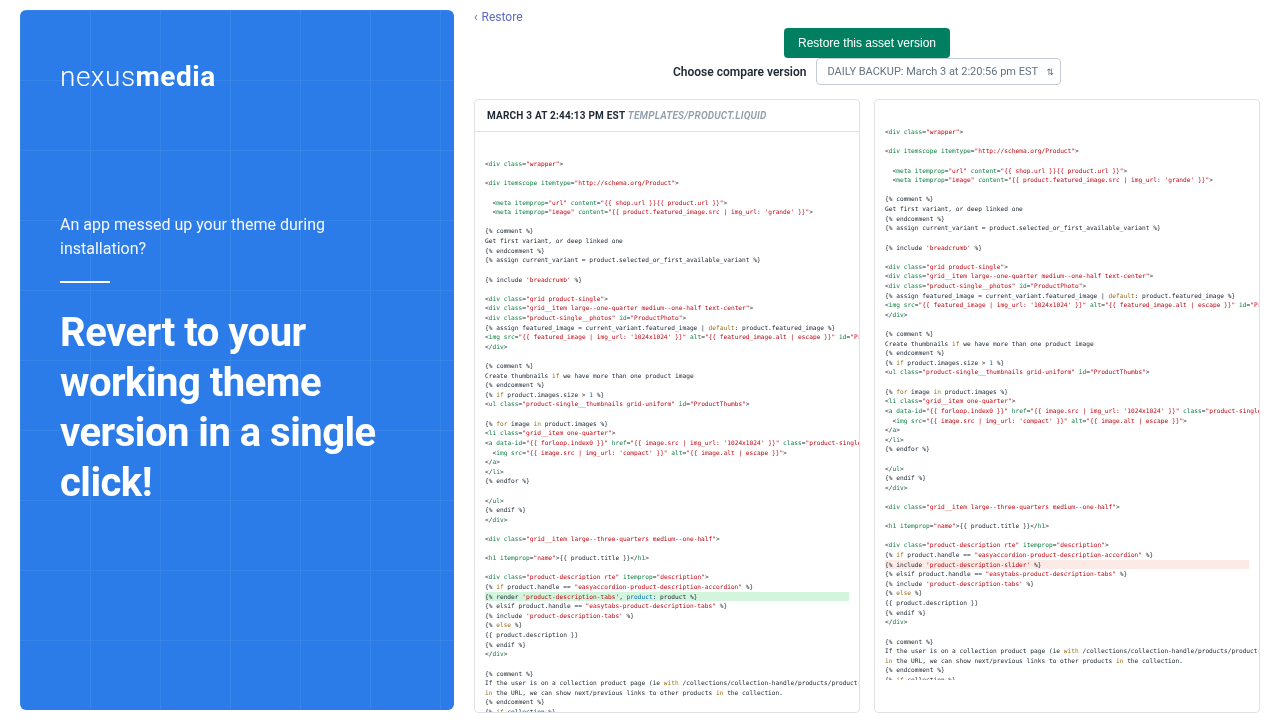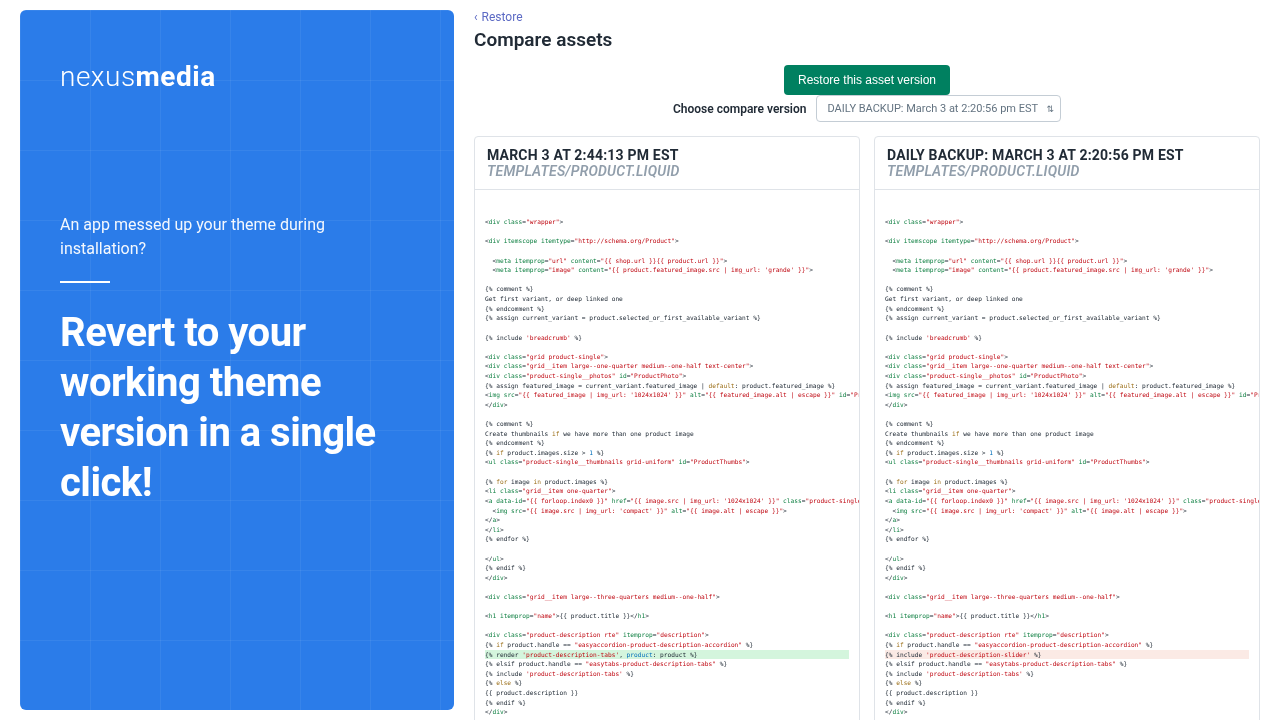--- a/index.html
+++ b/index.html
@@ -14,21 +14,21 @@
 .back { font-size: 12px; color: #5c6ac4; cursor: pointer; display: flex; align-items: center; gap: 4px; margin-bottom: 4px; }
 .title { font-size: 19px; font-weight: 600; color: #212b36; margin-bottom: 14px; }
 .toolbar { display: flex; justify-content: space-between; align-items: center; margin-bottom: 14px; flex-direction: column; }
 .btn-primary { background: #008060; color: #fff; border: none; padding: 8px 14px; border-radius: 4px; font-size: 12px; font-weight: 500; cursor: pointer; }
 .right-controls { display: flex; align-items: center; gap: 10px; }
 .label { font-size: 12px; font-weight: 600; color: #212b36; }
 .select { border: 1px solid #c4cdd5; border-radius: 4px; padding: 6px 22px 6px 10px; font-size: 11px; color: #637381; background: #fff; position: relative; }
 .select::after { content: '⇅'; position: absolute; right: 6px; top: 50%; transform: translateY(-50%); font-size: 9px; color: #637381; }
 .panes { display: flex; gap: 14px; }
 .pane { flex: 1; border: 1px solid #dfe3e8; border-radius: 4px; background: #fff; overflow: hidden; }
-.pane-header { padding: 10px 12px; border-bottom: 1px solid #dfe3e8; font-size: 14px; font-weight: 700; color: #212b36; letter-spacing: 0.2px; }
+.pane-header { padding: 10px 12px; border-bottom: 1px solid #dfe3e8; font-size: 10px; font-weight: 700; color: #212b36; letter-spacing: 0.2px; }
 .pane-header .path { color: #919eab; font-weight: 600; font-style: italic; }
 .code { padding: 8px 10px; font-family: 'Menlo', 'Consolas', monospace; font-size: 6.2px; line-height: 1.55; color: #212b36; white-space: pre; overflow: hidden; height: 580px; }
 .c-gray { color: #919eab; }
 .c-red { color: #bf0711; }
 .c-green { color: #108043; }
 .c-cyan { color: #006fbb; }
 .c-tag { color: #108043; }
 .c-kw { color: #9c6f19; }
 .hl-add { background: #d4f5dd; display: inline-block; width: 100%; }
 .hl-del { background: #fbeae5; display: inline-block; width: 100%; }
@@ -43,21 +43,20 @@
   <div class="sub">An app messed up your theme during installation?</div>
   <div class="divider"></div>
   <div class="headline">Revert to your working theme version in a single click!</div>
 </div>
 
 <div class="app">
   <div class="back">
     <span>‹</span>
     <span>Restore</span>
   </div>
-  <div class="title">Compare assets</div>
   <div class="toolbar">
     <button class="btn-primary">Restore this asset version</button>
     <div class="right-controls">
       <span class="label">Choose compare version</span>
       <div class="select">DAILY BACKUP: March 3 at 2:20:56 pm EST</div>
     </div>
   </div>
 
   <div class="panes">
     <div class="pane">
@@ -133,24 +132,20 @@
   &lt; =&gt;
   {{  | t | link_to: prev_url }}
   &lt;/&gt;
   {% endif %}
 
   {%  collection.next_product %}
   {% capture next_url %}{{ collection.next_product}}#content{% endcapture %}
   &lt; =&gt;</div>
     </div>
     <div class="pane">
-      <div class="pane-header">
-        <span>DAILY BACKUP: MARCH 3 AT 2:20:56 PM EST</span>
-        <span class="path">TEMPLATES/PRODUCT.LIQUID</span>
-      </div>
       <div class="code" id="code-right"><span class="c-gray"></span>
 
 &lt;<span class="c-tag">div</span> <span class="c-green">class</span>=<span class="c-red">"wrapper"</span>&gt;
 
 &lt;<span class="c-tag">div</span> <span class="c-green">itemscope</span> <span class="c-green">itemtype</span>=<span class="c-red">"http://schema.org/Product"</span>&gt;
 
   &lt;<span class="c-tag">meta</span> <span class="c-green">itemprop</span>=<span class="c-red">"url"</span> <span class="c-green">content</span>=<span class="c-red">"{{ shop.url }}{{ product.url }}"</span>&gt;
   &lt;<span class="c-tag">meta</span> <span class="c-green">itemprop</span>=<span class="c-red">"image"</span> <span class="c-green">content</span>=<span class="c-red">"{{ product.featured_image.src | img_url: 'grande' }}"</span>&gt;
 
 {% comment %}

